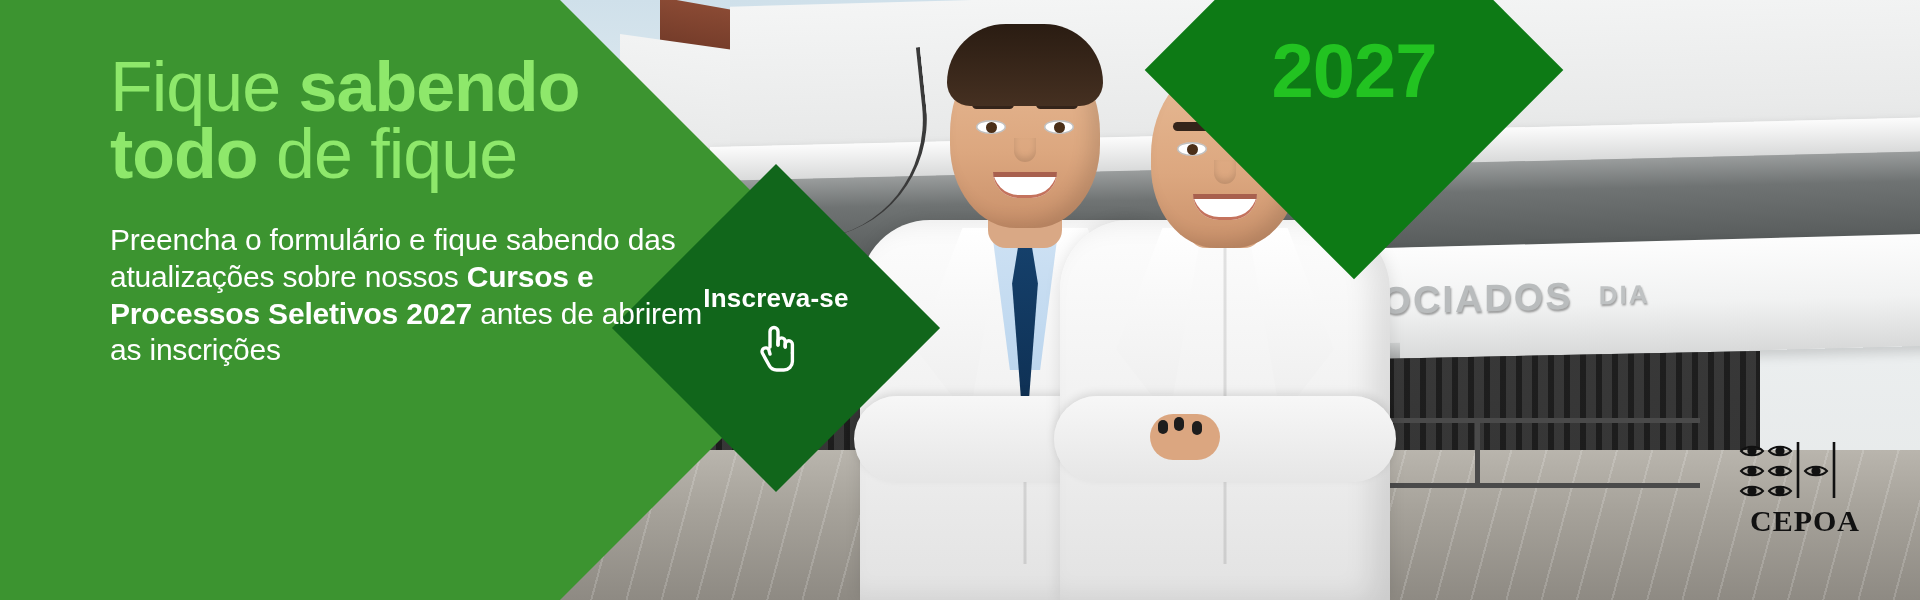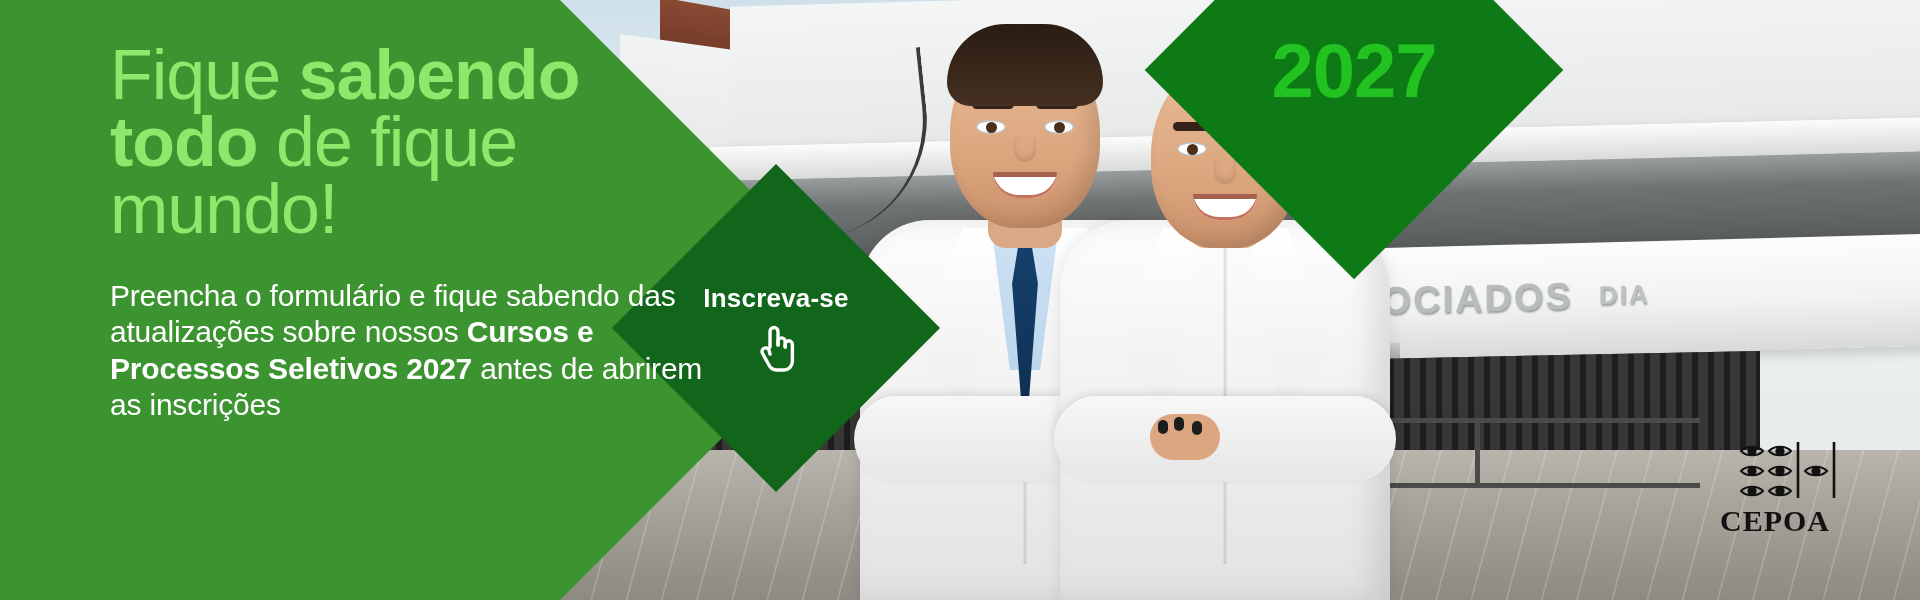--- a/index.html
+++ b/index.html
@@ -200,37 +200,37 @@
   .badge-inner {
     position:absolute; inset:0; transform:rotate(-45deg);
     display:flex; align-items:center; justify-content:center;
   }
   .badge-text {
     color:#22c321; font-size:76px; font-weight:bold; letter-spacing:-1px;
     font-family:"Liberation Sans", sans-serif;
   }
 
   
-  .copy { position:absolute; left:110px; top:42px; width:600px; z-index:40; }
+  .copy { position:absolute; left:110px; top:54px; width:600px; z-index:40; }
   .headline {
     font-size:70px; line-height:0.96; color:#8ee86b; font-weight:normal;
     letter-spacing:-1px;
   }
   .headline b { font-weight:bold; color:#8ee86b; }
   .subcopy {
     margin-top:34px; font-size:30px; line-height:1.22; color:#ffffff; font-weight:normal;
     letter-spacing:-0.2px;
   }
   .subcopy b { font-weight:bold; }
 
   
   .logo { position:absolute; right:60px; bottom:62px; width:140px; z-index:45; }
   .logo-mark { display:block; margin:0 auto; }
   .logo-text {
-    text-align:left; font-family:"Liberation Serif", serif; font-weight:bold;
+    text-align:right; font-family:"Liberation Serif", serif; font-weight:bold;
     font-size:30px; letter-spacing:1px; color:#111; margin-top:2px;
   }
 </style>
 </head>
 <body>
 
 <div class="banner">
 
   <div class="photo">
     <div class="sky"></div>
@@ -324,21 +324,20 @@
   <div class="badge-2027">
     <div class="badge-inner">
       <span class="badge-text">2027</span>
     </div>
   </div>
 
   <div class="copy">
     <div class="headline">
       <span>Fique </span><b>sabendo</b><br>
       <b>todo</b><span> de fique</span><br>
-      <span>mundo!</span>
     </div>
     <div class="subcopy">
       <span>Preencha o formulário e fique sabendo das atualizações sobre nossos </span><b>Cursos e Processos Seletivos 2027</b><span> antes de abrirem as inscrições</span>
     </div>
   </div>
 
   <div class="logo">
     <svg class="logo-mark" width="104" height="62" viewBox="0 0 104 62">
       <g fill="none" stroke="#111111" stroke-width="2">
         <g>

